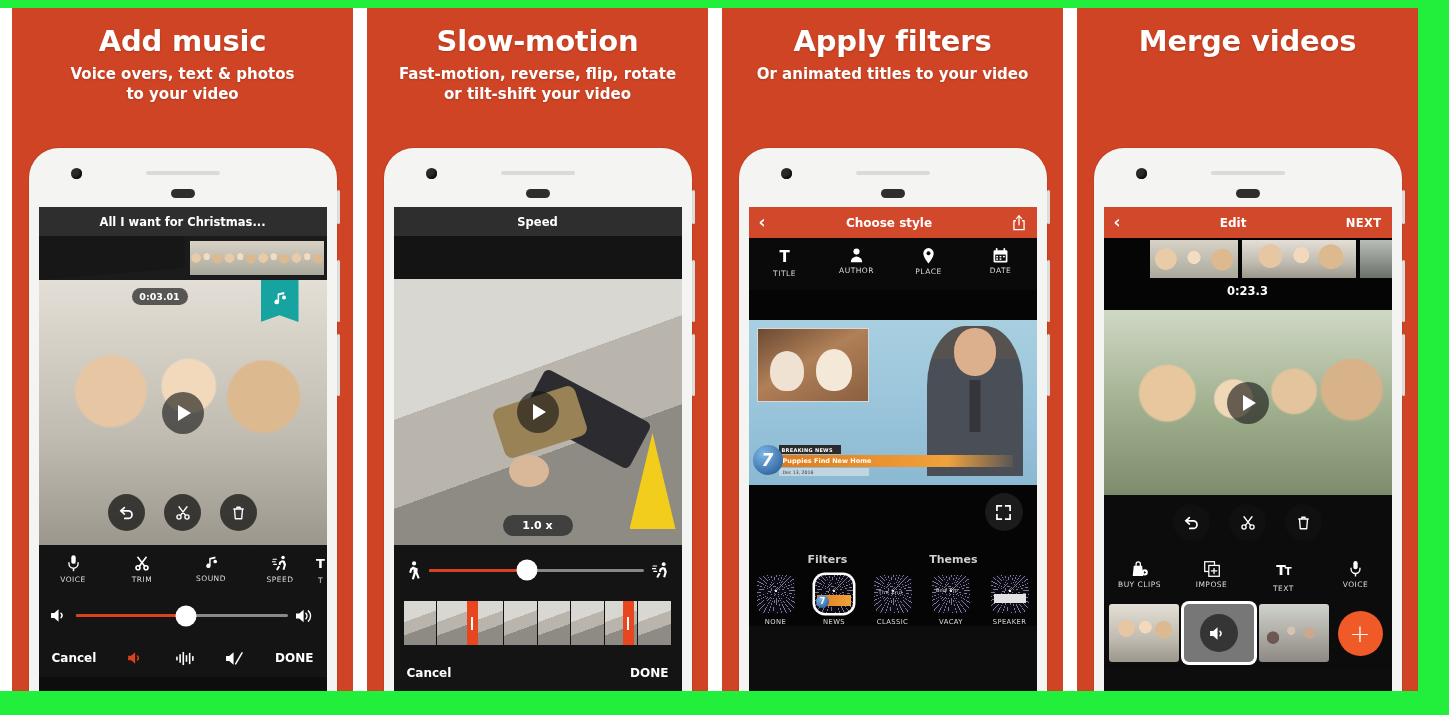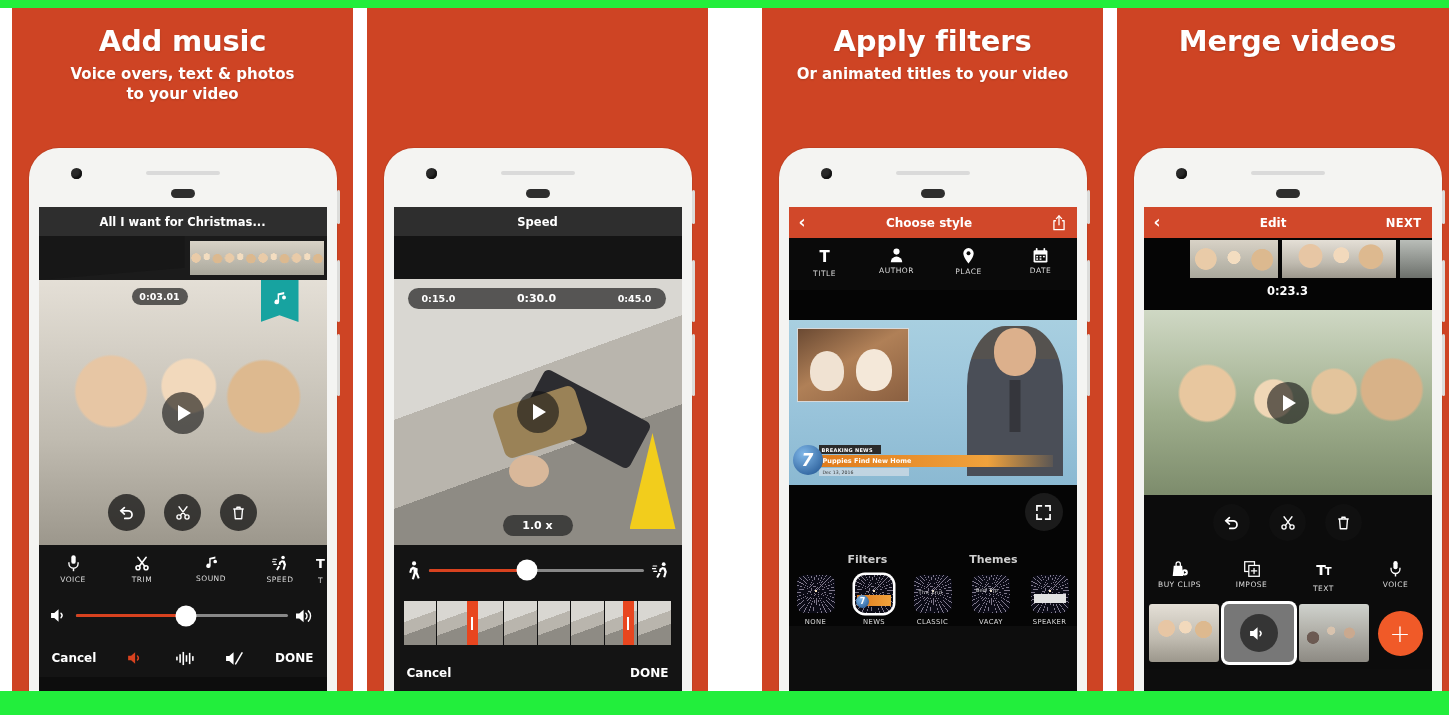--- a/index.html
+++ b/index.html
@@ -20,21 +20,21 @@
     position:relative; width:100%; height:683px;
     display:flex; background:#ffffff;
   }
   .panel {
     position:relative; height:100%; background:#ce4424;
     overflow:hidden; flex:0 0 auto;
   }
   .p1 { width:341px; margin-left:12px; }
   .gap { flex:0 0 14px; background:#ffffff; height:100%; }
   .p2 { width:341px; }
-  .p3 { width:341px;margin-left:40px; }
+  .p3 { width:341px; }
   .p4 { width:341px; }
   .endgap { flex:1 1 auto; background:#ffffff; height:100%; }
 
   
   .head { text-align:center; padding-top:18px; color:#ffffff; }
   .head h1 {
     font-size:29px; font-weight:bold; letter-spacing:-0.2px;
     line-height:1.08; text-shadow:0 1px 2px rgba(0,0,0,.18);
   }
   .head h2 {
@@ -367,41 +367,42 @@
           </span>
           <span>DONE</span>
         </div>
       </div>
     </div>
   </div>
 
   <div class="gap"></div>
 
   <div class="panel p2">
+    <div class="head">
+      <h1>Slow-motion</h1>
+      <h2>
+        <span>Fast-motion, reverse, flip, rotate</span><br>
+        <span>or tilt-shift your video</span>
+      </h2>
+    </div>
 
     <div class="phone">
       <div class="cam"></div>
       <div class="speaker"></div>
       <div class="sensor"></div>
       <div class="sidebtn b2"></div>
       <div class="sidebtn b3"></div>
 
       <div class="screen">
         <div class="topbar">
           <span>Speed</span>
         </div>
         <div style="height:43px;background:#141414;"></div>
 
         <div class="video ph-fall" style="height:266px;">
-          <div class="pillts" style="left:14px;top:9px;width:258px;height:21px;
-                      justify-content:space-between;padding:0 14px;">
-            <span>0:15.0</span>
-            <span style="font-size:11px;">0:30.0</span>
-            <span>0:45.0</span>
-          </div>
 
           <div style="position:absolute;left:58%;top:30%;width:52px;height:120px;background:#2c2c30;
                       transform:rotate(-62deg);border-radius:6px;"></div>
           <div style="position:absolute;left:36%;top:44%;width:86px;height:52px;background:#9a8257;
                       transform:rotate(-18deg);border-radius:8px;"></div>
           <div style="position:absolute;left:40%;top:66%;width:40px;height:32px;background:#d9b89a;
                       border-radius:50%;"></div>
           <div style="position:absolute;right:6px;bottom:16px;width:46px;height:96px;background:#f2cd1c;
                       clip-path:polygon(50% 0,100% 100%,0 100%);"></div>
 

